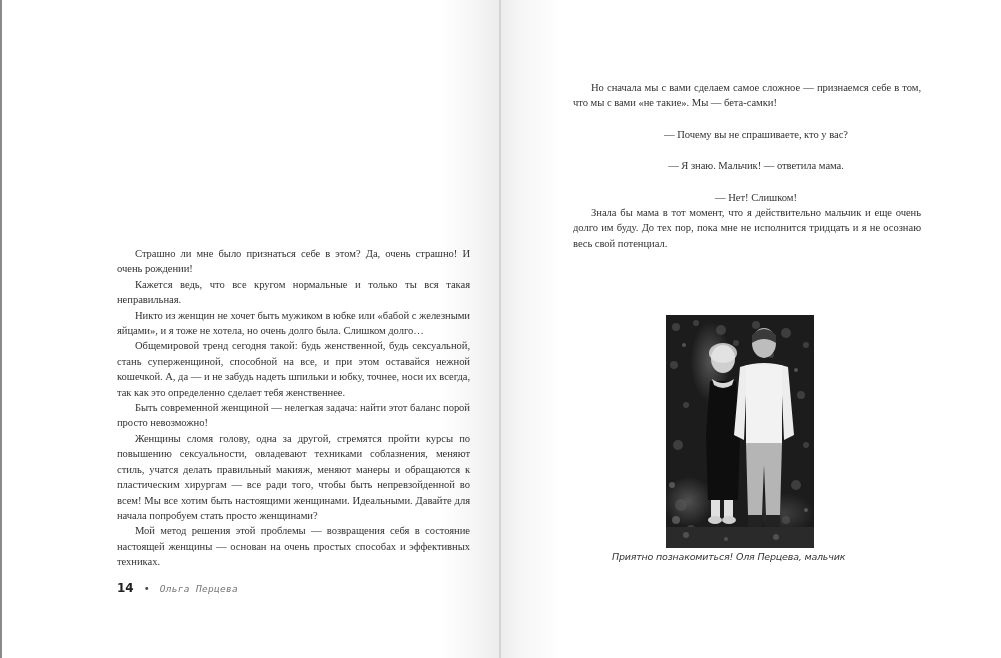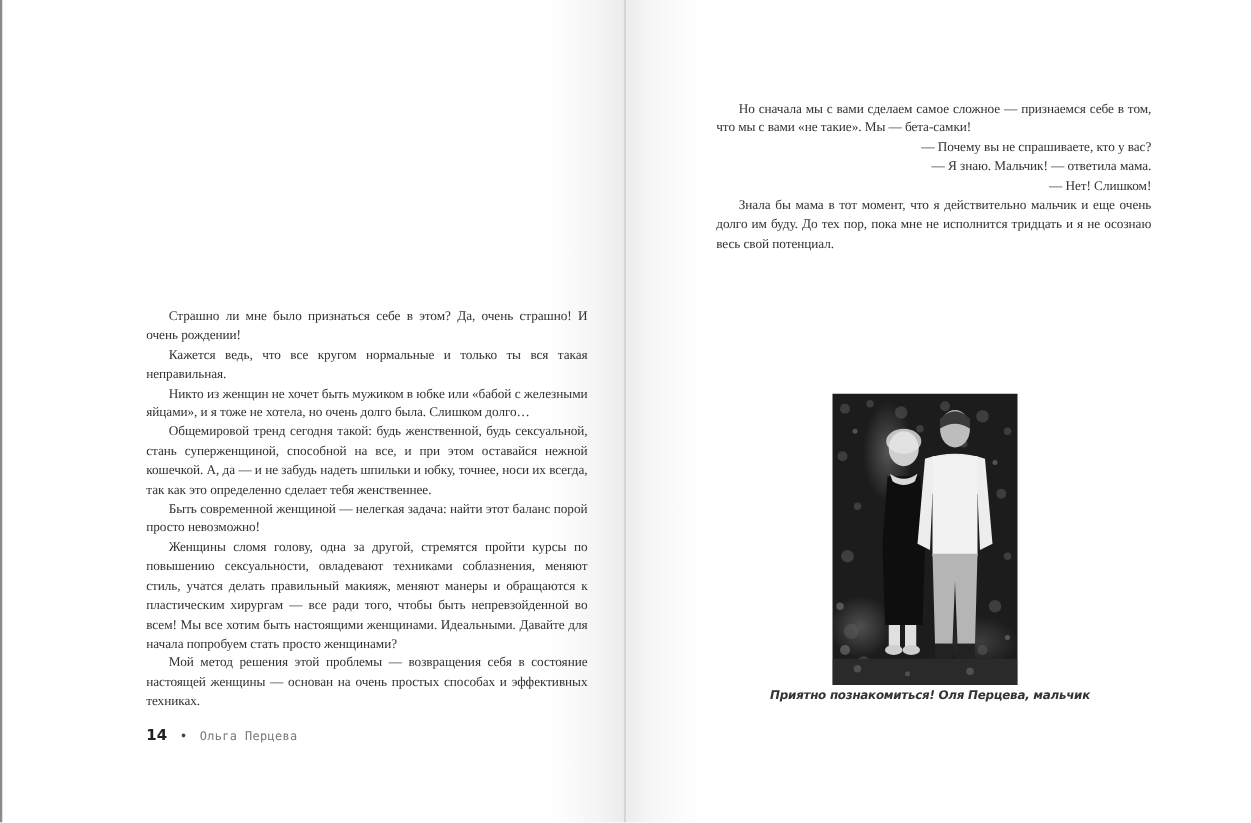--- a/index.html
+++ b/index.html
@@ -29,41 +29,41 @@
     font-size: 20.5px; line-height: 28px; color: #111; letter-spacing: -0.2px;
   }
   .chapter-title span { display: block; }
   .text-block {
     position: absolute; font-size: 10.6px; line-height: 15.4px; color: #333;
     text-align: justify; letter-spacing: -0.05px; font-family: Liberation Serif, serif;
   }
   .left-text { left: 117px; top: 246px; width: 353px; }
   .right-text { left: 573px; top: 80px; width: 348px; }
   .text-block p { margin: 0; text-indent: 18px; }
-  .text-block p.dialog { text-indent: 18px; text-align: right; }
+  .text-block p.dialog { text-indent: 18px; text-align: center; margin-top: 16px; }
   .footer {
     position: absolute; left: 117px; top: 581px; font-size: 10px; color: #555;
     font-family: "DejaVu Sans Mono", monospace;
   }
   .footer .pnum { font-weight: bold; color: #222; font-family: "DejaVu Sans", sans-serif; font-size: 12px; }
   .footer .bullet { margin: 0 4px; color: #444; }
-  .footer .author { font-size: 9.5px; color: #777; letter-spacing: 0.3px; }
+  .footer .author { font-size: 9.5px; color: #777; letter-spacing: 0.3px; font-style: italic; }
   .photo {
     position: absolute; left: 666px; top: 315px; width: 148px; height: 233px;
     background:
       radial-gradient(ellipse 20px 40px at 30% 20%, rgba(255,255,255,0.25), transparent),
       radial-gradient(ellipse 30px 20px at 80% 85%, rgba(255,255,255,0.15), transparent),
       radial-gradient(ellipse 25px 25px at 15% 80%, rgba(200,200,200,0.3), transparent),
       #1c1c1c;
     overflow: hidden;
   }
   .photo svg { display: block; }
   .caption {
-    position: absolute; left: 612px; top: 551px; width: 260px; text-align: right;
-    font-size: 9.5px; font-style: italic; font-weight: bold; color: #333;
+    position: absolute; left: 612px; top: 551px; width: 260px; text-align: left;
+    font-size: 9.5px; font-style: italic; font-weight: normal; color: #333;
     font-family: "DejaVu Sans", sans-serif; letter-spacing: -0.2px;
   }
 </style>
 </head>
 <body>
 
 <div class="spread">
   <div class="left-edge"></div>
 
   <div class="page page-left"></div>

